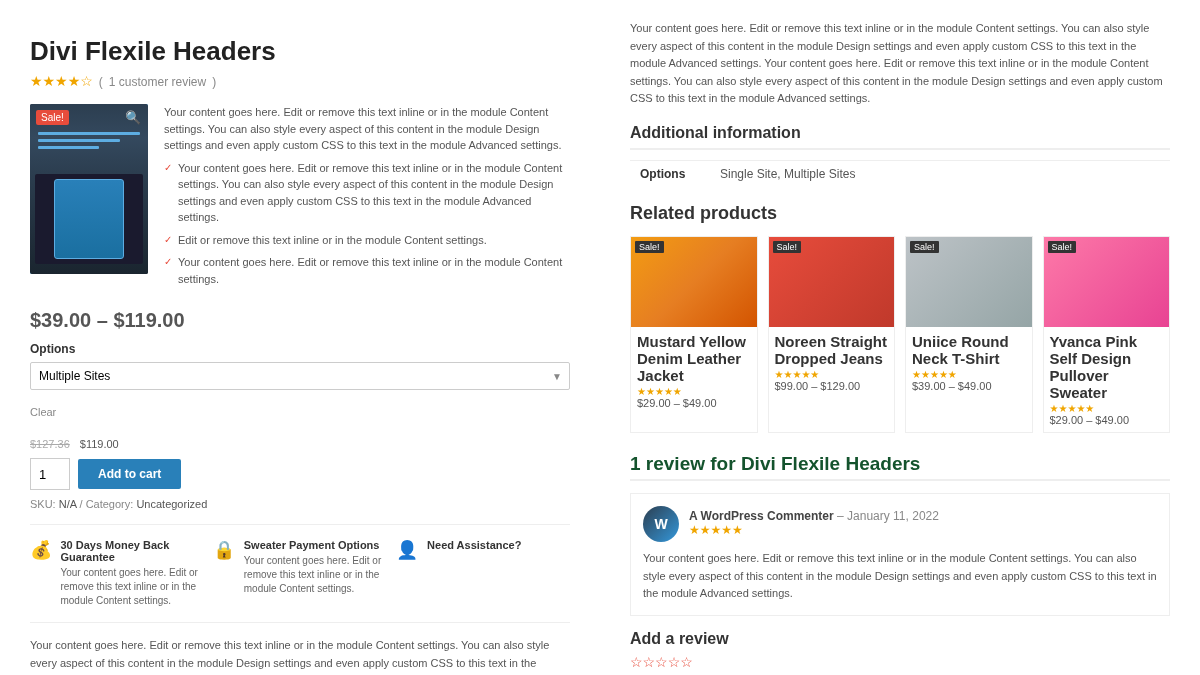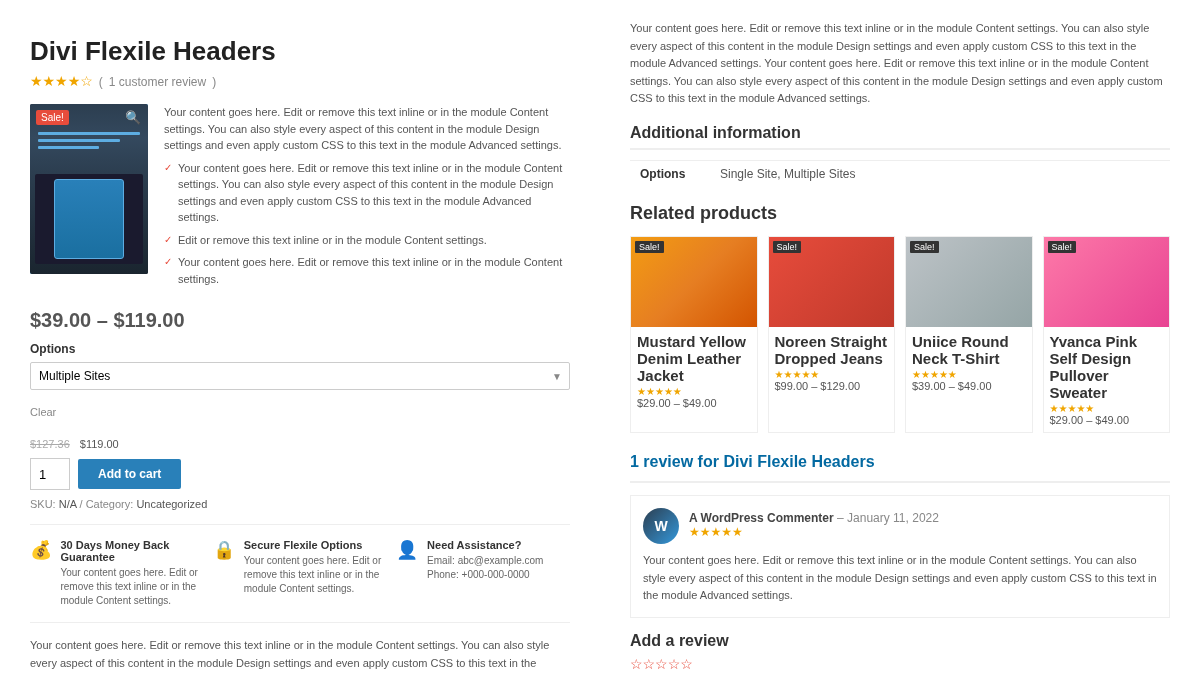--- a/index.html
+++ b/index.html
@@ -372,26 +372,26 @@
     }
     
     .right-content-text {
       font-size: 11px;
       color: #555;
       line-height: 1.6;
       font-family: Arial, sans-serif;
       margin-bottom: 16px;
     }
     .reviews-title {
-      font-size: 16px;
-      font-weight: 700;
-      color: #0369a1;
+      font-size: 19px;
+      font-weight: 700;
+      color: #14532d;
       font-family: Arial, sans-serif;
       margin-bottom: 12px;
-      padding-bottom: 10px;
+      padding-bottom: 4px;
       border-bottom: 2px solid #eee;
     }
     .review-card {
       border: 1px solid #eee;
       padding: 12px;
       margin-bottom: 14px;
     }
     .reviewer-row {
       display: flex;
       align-items: center;
@@ -558,29 +558,28 @@
     <div class="feature-item">
       <span class="feature-icon">💰</span>
       <div>
         <div class="feature-title">30 Days Money Back Guarantee</div>
         <div class="feature-desc">Your content goes here. Edit or remove this text inline or in the module Content settings.</div>
       </div>
     </div>
     <div class="feature-item">
       <span class="feature-icon">🔒</span>
       <div>
-        <div class="feature-title">Secure Flexile Options</div>
+        <div class="feature-title">Sweater Payment Options</div>
         <div class="feature-desc">Your content goes here. Edit or remove this text inline or in the module Content settings.</div>
       </div>
     </div>
     <div class="feature-item">
       <span class="feature-icon">👤</span>
       <div>
         <div class="feature-title">Need Assistance?</div>
-        <div class="feature-desc">Email: abc@example.com<br>Phone: +000-000-0000</div>
       </div>
     </div>
   </div>
 
   <p class="content-text">Your content goes here. Edit or remove this text inline or in the module Content settings. You can also style every aspect of this content in the module Design settings and even apply custom CSS to this text in the module Advanced settings. Your content goes here. Edit or remove this text inline or in the module Content settings. You can also style every aspect of this content in the module Design settings and even apply custom CSS to this text in the module Advanced settings.</p>
 
 </div>
 
 <div class="right-panel">
 

